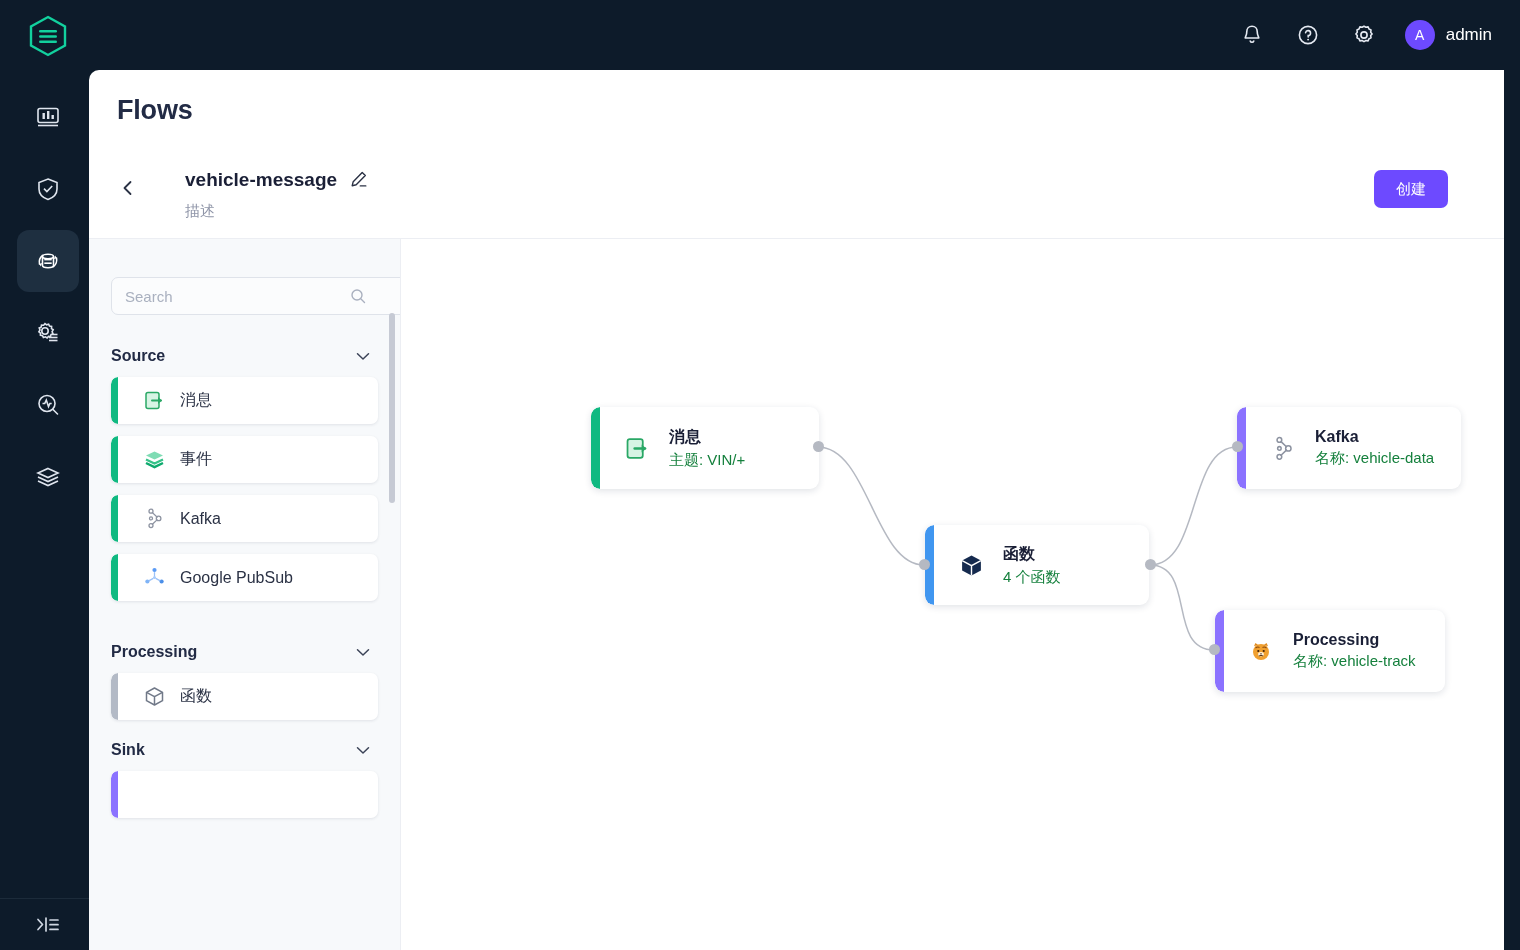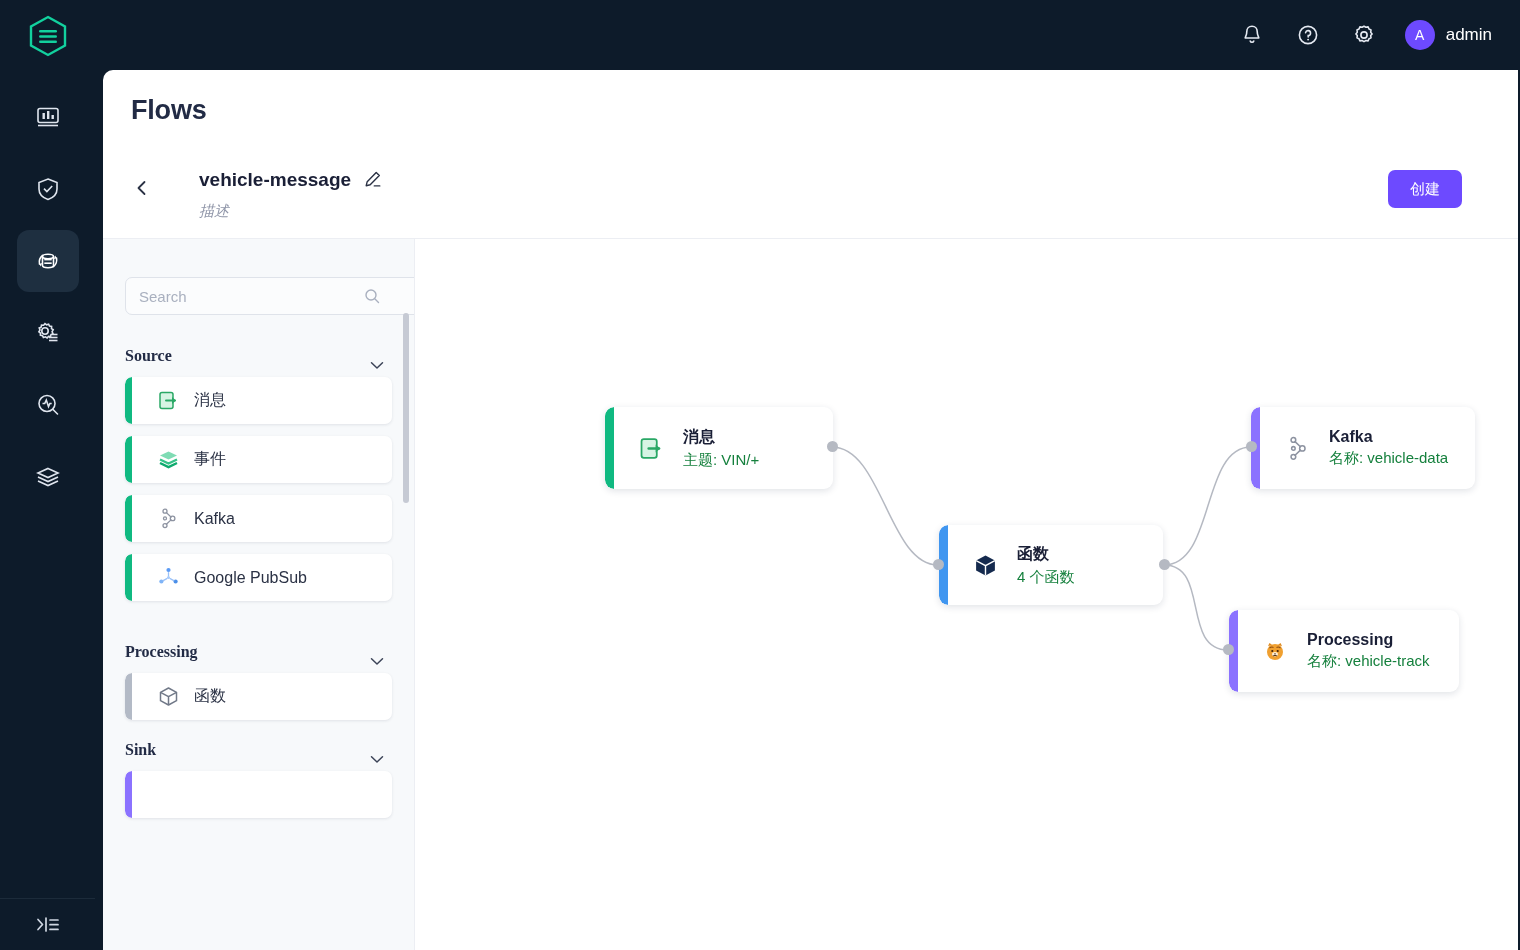--- a/index.html
+++ b/index.html
@@ -44,39 +44,39 @@
   .avatar {
     width: 30px; height: 30px; border-radius: 50%;
     background: #6d4aff; color: #fff; font-size: 14px;
     display: flex; align-items: center; justify-content: center;
     font-family: "Liberation Sans", sans-serif;
   }
   .user-name { color: #ffffff; font-size: 17px; text-align: right; }
 
   
   .content {
-    position: absolute; left: 103px; top: 70px;
+    position: absolute; left: 89px; top: 70px;
     width: 1415px; height: 880px;
     background: #ffffff;
     border-radius: 10px 0 0 0;
     overflow: hidden;
   }
   .page-title {
     position: absolute; left: 28px; top: 25px;
     font-size: 27px; font-weight: bold; color: #222b45; letter-spacing: -0.2px;
   }
   .flow-header { position: absolute; left: 28px; top: 92px; right: 28px; height: 72px; }
   .back-btn { position: absolute; left: 0; top: 15px; width: 22px; height: 22px; cursor: pointer;
     display:flex; align-items:center; justify-content:center; }
   .flow-name {
     position: absolute; left: 68px; top: 7px;
     font-size: 19px; font-weight: bold; color: #1a1f36;
   }
   .edit-icon { position: absolute; left: 232px; top: 8px; width: 20px; height: 20px; cursor: pointer; }
-  .flow-desc { position: absolute; left: 68px; top: 40px; font-size: 15px; color: #8f95a8; font-style: italic; }
+  .flow-desc { position: absolute; left: 68px; top: 40px; font-size: 15px; color: #8f95a8; }
   .create-btn {
     position: absolute; right: 28px; top: 8px;
     background: #6d4aff; color: #fff;
     border: none; border-radius: 7px;
     padding: 0 22px; height: 38px;
     font-size: 15px; cursor: pointer;
     font-family: "Liberation Sans", sans-serif;
   }
   .hsplit { position: absolute; left: 0; top: 168px; width: 100%; height: 1px; background: #eceef3; }
 
@@ -94,24 +94,23 @@
     background: #fbfcfd;
     padding: 0 34px 0 13px;
     font-size: 15px; color: #2b3245;
     font-family: "Liberation Sans", sans-serif;
     outline: none;
   }
   .search-input::placeholder { color: #a9b0bf; }
   .search-icon { position: absolute; right: 12px; top: 11px; width: 16px; height: 16px; }
 
   .group-head {
-    display: flex; align-items: flex-end; justify-content: space-between;
+    display: flex; align-items: flex-start; justify-content: space-between;
     margin-top: 32px; margin-bottom: 6px; cursor: pointer;
     padding-right: 8px;
-    font-family: Liberation Serif, serif;
   }
   .group-title { font-size: 16px; font-weight: bold; color: #222b45; }
   .chevron { width: 14px; height: 9px; }
 
   .pitem {
     position: relative;
     width: 267px; height: 47px;
     background: #ffffff;
     border-radius: 7px;
     margin-top: 12px;

